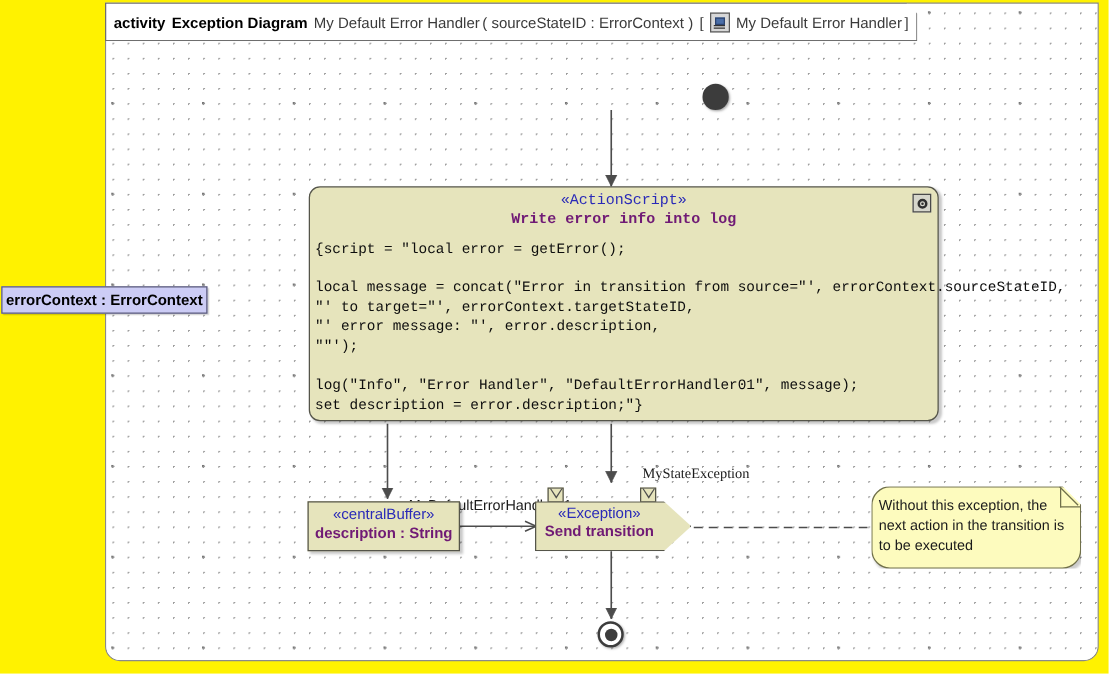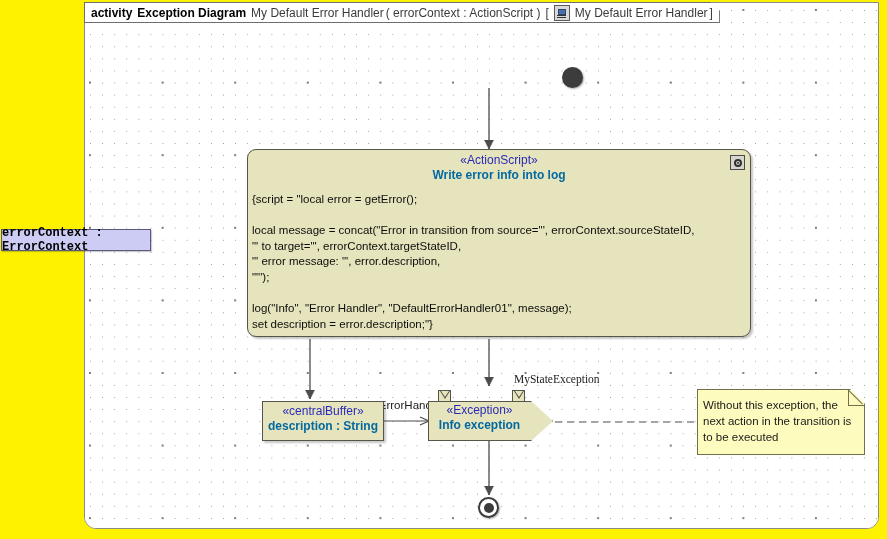--- a/index.html
+++ b/index.html
@@ -42,21 +42,21 @@
       radial-gradient(circle at 1px 1px, #777777 1.1px, transparent 1.2px);
     background-size: 12.1px 12.1px, 72.6px 72.6px;
     background-position: 5px 7px, 4px 6px;
   }
 
   
   .frame-header {
     position: absolute;
     left: 84px;
     top: 2px;
-    height: 21px;
+    height: 31px;
     border: 1px solid #6e6e6e;
     border-bottom: 1px solid #6e6e6e;
     background: #ffffff;
     box-sizing: border-box;
     display: flex;
     align-items: center;
     padding: 0 4px 0 6px;
     white-space: nowrap;
     font-size: 12px;
     color: #222222;
@@ -104,37 +104,38 @@
   
   .stereo {
     color: #2a2ab8;
     font-size: 12px;
     text-align: center;
     line-height: 15px;
   }
   .nodename {
     font-weight: bold;
     font-size: 12px;
-    color: #0369a1;
+    color: #701a75;
     text-align: center;
     line-height: 15px;
   }
 
   
   .action-node {
     position: absolute;
     left: 246px;
     top: 148px;
     width: 504px;
     height: 188px;
     background: #E6E4BC;
     border: 1px solid #55554a;
     border-radius: 9px;
     box-sizing: border-box;
     box-shadow: 2px 2px 2px rgba(0,0,0,0.22);
+    font-family: Liberation Mono, monospace;
   }
   .action-node .hdr { padding-top: 3px; }
   .action-body {
     font-size: 11.5px;
     color: #0d0d0d;
     line-height: 15.6px;
     padding: 9px 0 0 4px;
     white-space: pre;
   }
   .gear-badge {
@@ -170,21 +171,20 @@
     position: absolute;
     left: 245px;
     top: 398px;
     width: 122px;
     height: 40px;
     background: #E6E4BC;
     border: 1px solid #55554a;
     box-sizing: border-box;
     box-shadow: 2px 2px 2px rgba(0,0,0,0.22);
     padding-top: 2px;
-    margin-left: 16px;
   }
 
   
   .exception-node {
     position: absolute;
     left: 427px;
     top: 398px;
     width: 125px;
     height: 40px;
     text-decoration: underline;
@@ -240,33 +240,32 @@
     font-size: 11.5px;
     color: #1a1a1a;
     white-space: nowrap;
   }
 
   
   .param-node {
     position: absolute;
     left: 1px;
     top: 229px;
-    width: 150px;
+    width: 165px;
     height: 22px;
     background: #CCCCF5;
     border: 1px solid #5a5a7a;
     box-sizing: border-box;
     font-size: 12px;
     font-weight: bold;
     color: #000000;
     display: flex;
     align-items: center;
     justify-content: center;
     box-shadow: 1px 1px 1px rgba(0,0,0,0.2);
-    font-family: Liberation Mono, monospace;
   }
 
   
   .note {
     position: absolute;
     left: 696px;
     top: 386px;
     width: 168px;
     height: 66px;
     background: #FDFBBE;
@@ -419,37 +418,37 @@
 
     <div class="buffer-node" style="left:161px; top:398px;">
       <div class="stereo">«centralBuffer»</div>
       <div class="nodename">description : String</div>
     </div>
 
     <div class="exception-node" style="left:343px; top:398px;">
       <div class="exception-shape"></div>
       <div class="exception-text">
         <div class="stereo">«Exception»</div>
-        <div class="nodename">Info exception</div>
+        <div class="nodename">Send transition</div>
       </div>
     </div>
 
-    <div class="note" style="left:612px; top:386px;">
+    <div class="note" style="left:612px; top:386px;border-radius:15px;">
       <div class="note-fold"></div>
       <div class="note-text">Without this exception, the next action in the transition is to be executed</div>
     </div>
 
     <div class="final-node" style="left:393px; top:494px;"></div>
   </div>
 
   <div class="frame-header">
     <span class="kw">activity</span>
     <span class="kw">Exception Diagram</span>
     <span class="nm">My Default Error Handler</span>
-    <span class="params">( errorContext : ActionScript )</span>
+    <span class="params">( sourceStateID : ErrorContext )</span>
     <span class="brk">[</span>
     <span class="hdr-icon"></span>
     <span class="behavior">My Default Error Handler</span>
     <span class="brk">]</span>
   </div>
 
   <div class="param-node">
     <span>errorContext : ErrorContext</span>
   </div>
 

